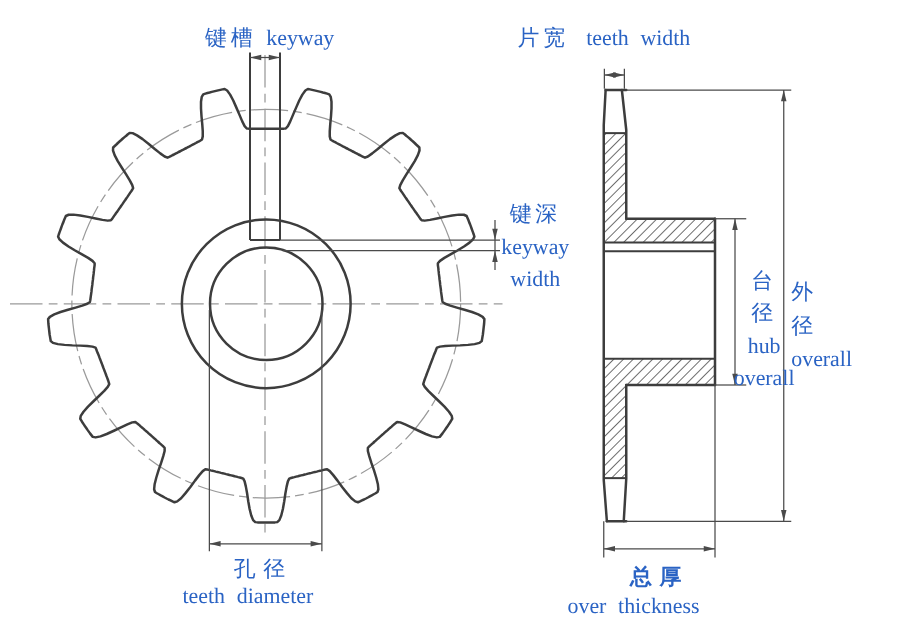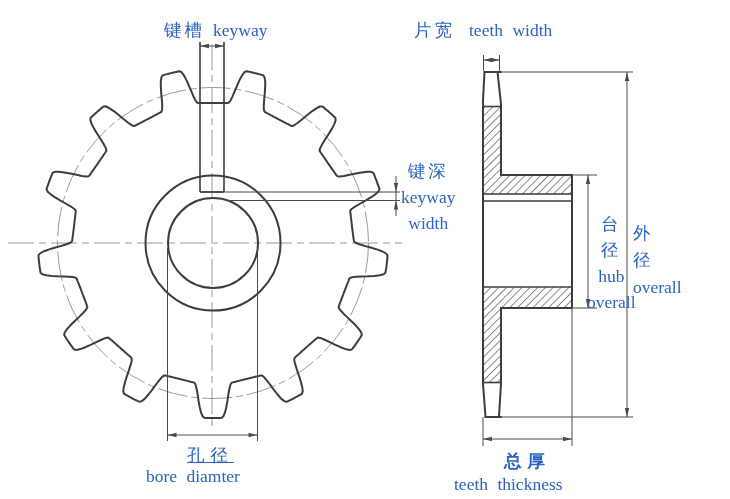--- a/index.html
+++ b/index.html
@@ -138,20 +138,20 @@
       <div class="en">hub</div>
       <div class="en">overall</div>
     </div>
 
     <div class="lbl block27" style="left:633px;top:220px;">
       <div class="zh">外</div>
       <div class="zh">径</div>
       <div class="en">overall</div>
     </div>
 
-    <div class="lbl zhwide" style="left:187px;top:445px;text-decoration:underline;">孔径</div>
-    <div class="lbl en" style="left:146px;top:466px;">bore diamter</div>
+    <div class="lbl zhwide" style="left:187px;top:445px;">孔径</div>
+    <div class="lbl en" style="left:146px;top:466px;">teeth diameter</div>
 
     <div class="lbl zhwide" style="left:504px;top:451px;font-weight:bold;">总厚</div>
-    <div class="lbl en" style="left:454px;top:474px;">teeth thickness</div>
+    <div class="lbl en" style="left:454px;top:474px;">over thickness</div>
 
   </div>
 </div>
 
 </body></html>

